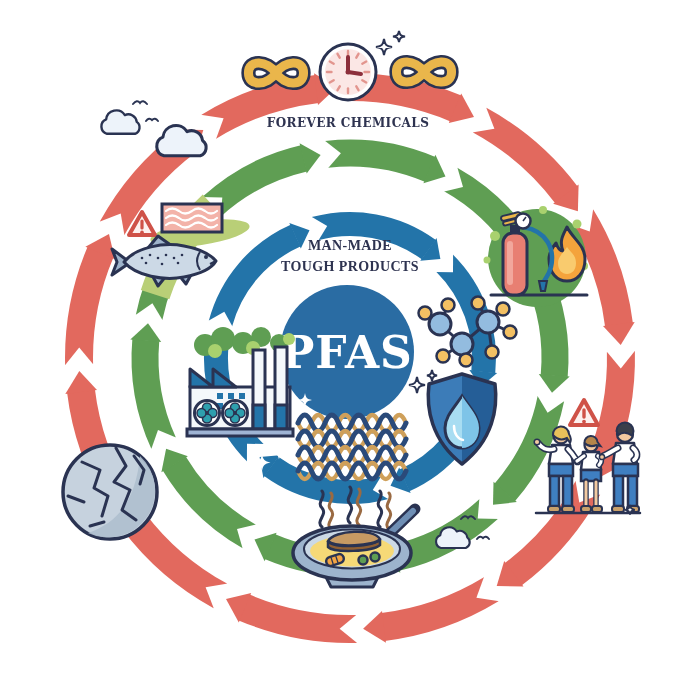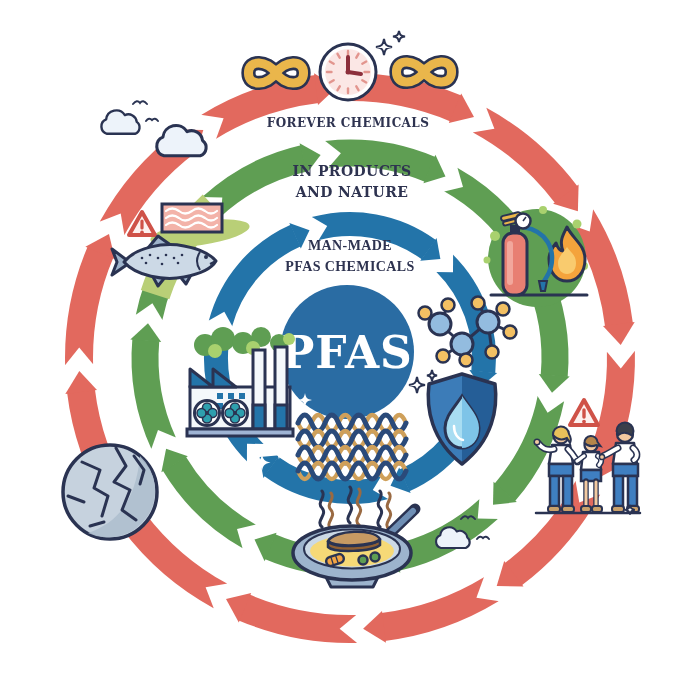--- a/index.html
+++ b/index.html
@@ -439,21 +439,17 @@
   <g transform="translate(456,542) scale(0.75)">
     <path d="M -20 8 a 9 9 0 0 1 -1 -17 a 12 12 0 0 1 22 -5 a 10 10 0 0 1 14 8 a 8 8 0 0 1 -2 14 z" fill="#edf3fa" stroke="#2a3352" stroke-width="2.8" stroke-linejoin="round"></path>
   </g>
   <g fill="none" stroke="#2a3352" stroke-width="2" stroke-linecap="round">
     <path d="M 461 519 Q 465 514 468 518 Q 471 514 475 519"></path>
     <path d="M 477 539 Q 480 535 483 538 Q 486 535 489 539"></path>
   </g>
 </svg>
 
 <div class="label label-outer">FOREVER CHEMICALS</div>
-<div class="label label-middle">
-  <div>IN PRODUCTS</div>
-  <div>AND NATURE</div>
-</div>
 <div class="label label-inner">
   <div>MAN-MADE</div>
-  <div>PFAS CHEMICALS</div>
+  <div>TOUGH PRODUCTS</div>
 </div>
 </div>
 
 </body></html>

